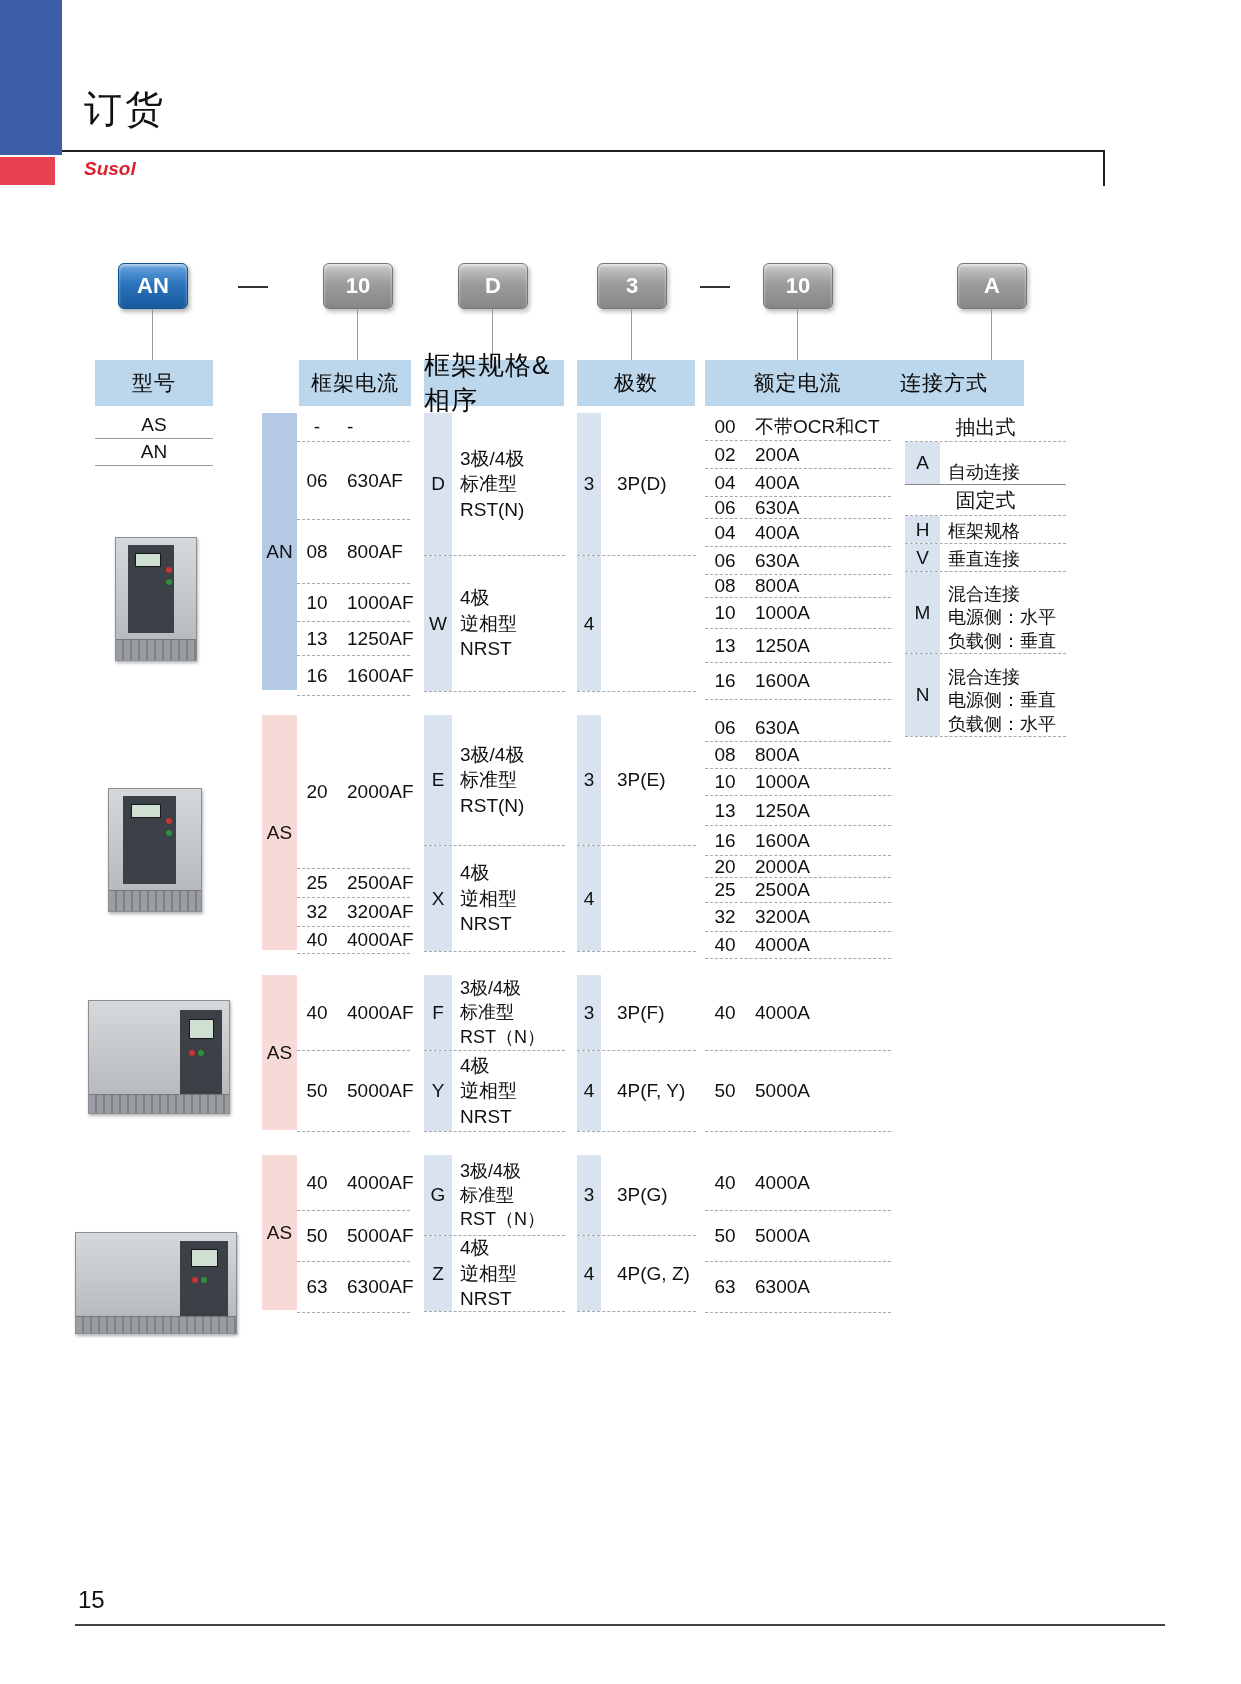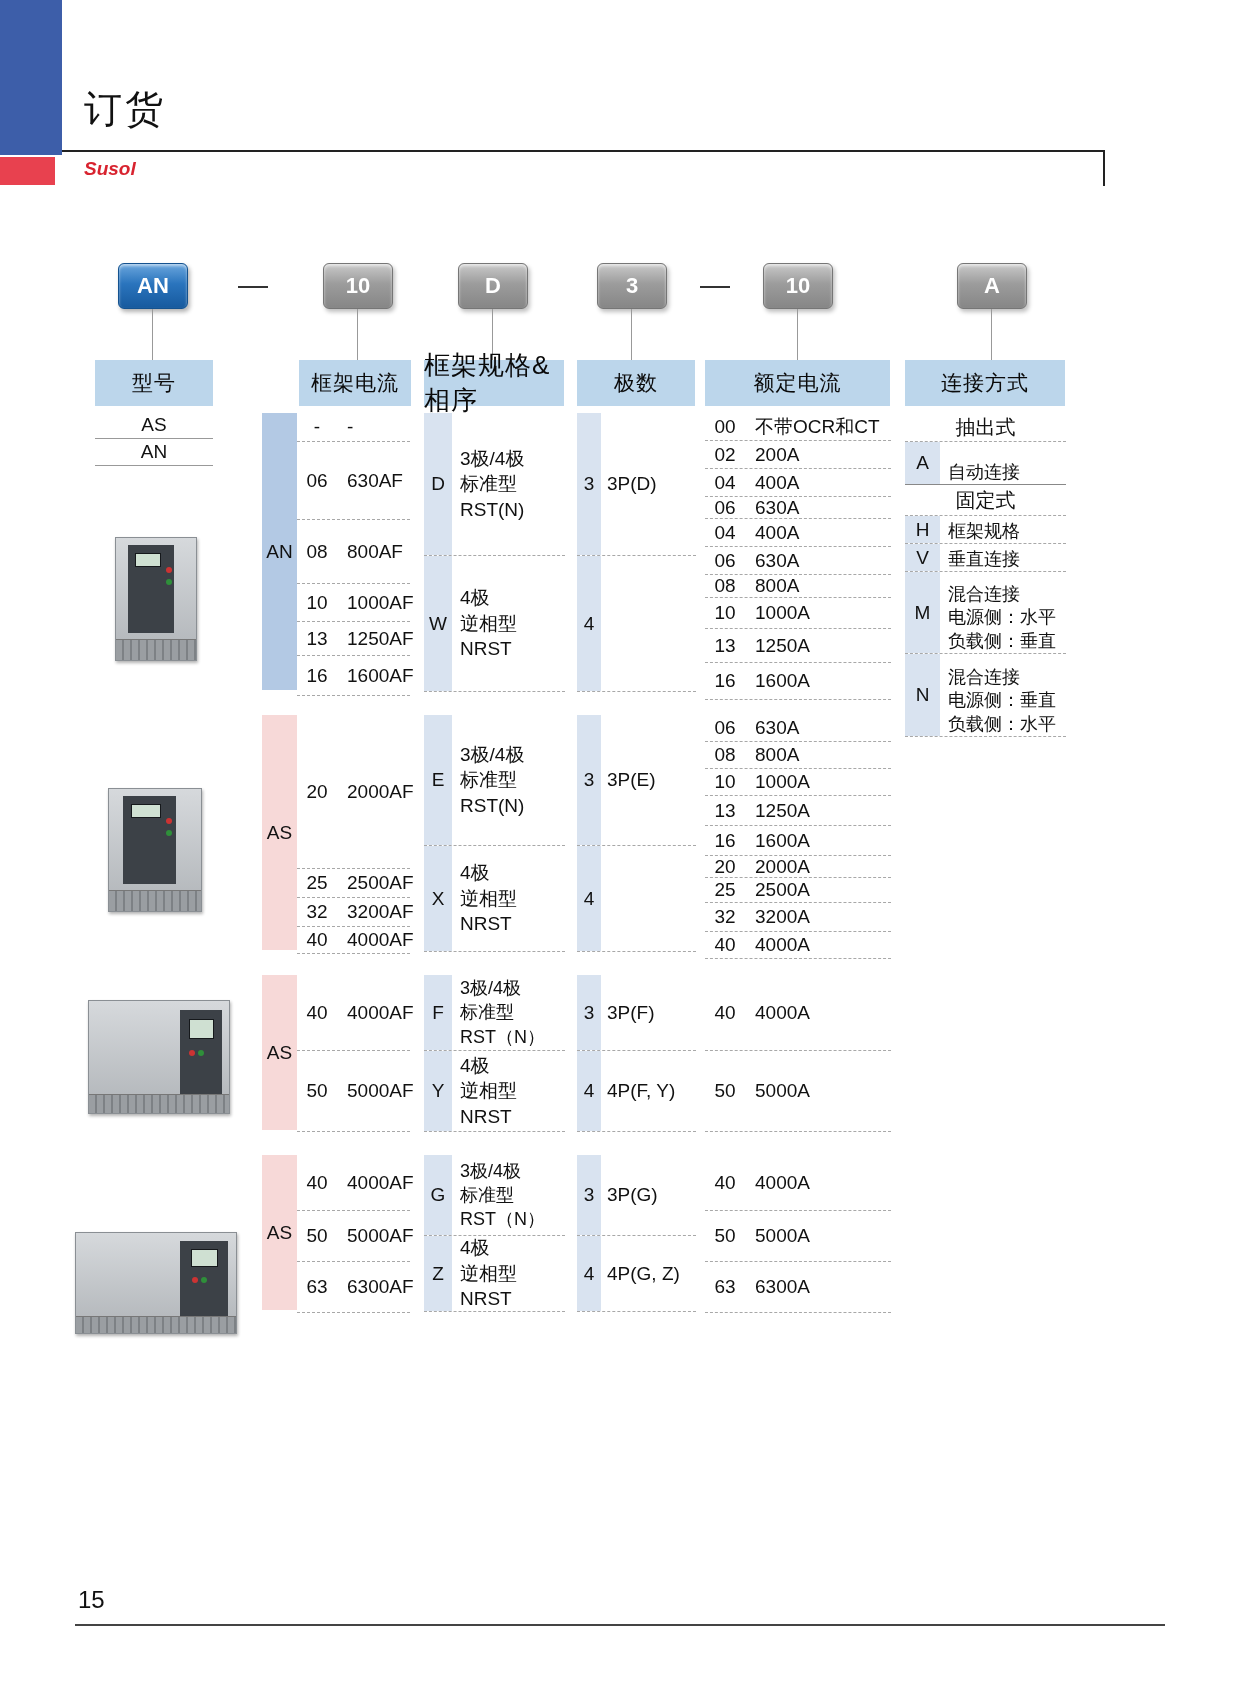--- a/index.html
+++ b/index.html
@@ -61,21 +61,21 @@
   .kv-row .val  { padding-left:10px; }
 
   
   .spec-block { display:flex; border-bottom:1px dashed #a8a8a8; flex:none; }
   .spec-letter { width:28px; background:#d9e3f0; display:flex; align-items:center; justify-content:center; font-size:19px; flex:none; }
   .spec-text { flex:1; display:flex; flex-direction:column; justify-content:center; padding-left:8px; font-size:19px; line-height:1.35; }
 
   
   .pole-block { display:flex; border-bottom:1px dashed #a8a8a8; flex:none; }
   .pole-code { width:24px; background:#d9e3f0; display:flex; align-items:center; justify-content:center; font-size:19px; flex:none; }
-  .pole-val { flex:1; display:flex; align-items:center; padding-left:6px; font-size:19px; }
+  .pole-val { flex:1; display:flex; align-items:center; padding-left:16px; font-size:19px; }
 
   
   .conn-title { display:flex; align-items:center; justify-content:center; font-size:20px; border-bottom:1px dashed #a8a8a8; flex:none; }
   .conn-row { display:flex; border-bottom:1px dashed #a8a8a8; flex:none; }
   .conn-row.solid { border-bottom:1px solid #888; }
   .conn-code { width:35px; background:#d9e3f0; display:flex; align-items:center; justify-content:center; font-size:19px; flex:none; }
   .conn-text { flex:1; display:flex; flex-direction:column; justify-content:flex-end; padding-left:8px; font-size:18px; line-height:1.3; }
 
   
   .breaker {
@@ -130,21 +130,21 @@
   <div class="vline" style="left:492px"></div>
   <div class="vline" style="left:631px"></div>
   <div class="vline" style="left:797px"></div>
   <div class="vline" style="left:991px"></div>
 
   <div class="col-header" style="left:95px;width:118px">型号</div>
   <div class="col-header" style="left:299px;width:112px">框架电流</div>
   <div class="col-header" style="left:424px;width:140px;font-size:26px">框架规格&amp;相序</div>
   <div class="col-header" style="left:577px;width:118px">极数</div>
   <div class="col-header" style="left:705px;width:185px">额定电流</div>
-  <div class="col-header" style="left:905px;width:160px">连接方式</div>
+  <div class="col-header" style="left:864px;width:160px">连接方式</div>
 
   <div class="model-col">
     <div class="model-row">AS</div>
     <div class="model-row">AN</div>
   </div>
 
   <div class="band blue" style="left:262px;top:413px;height:277px">
     <span>AN</span>
   </div>
 

